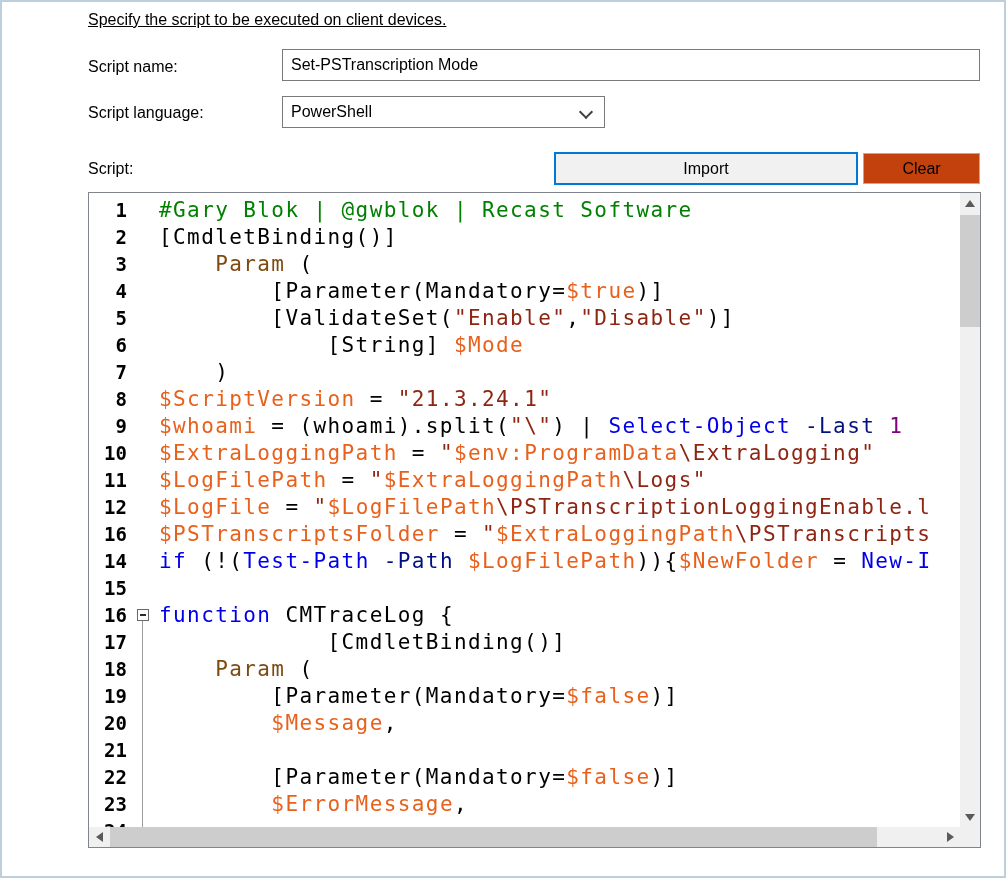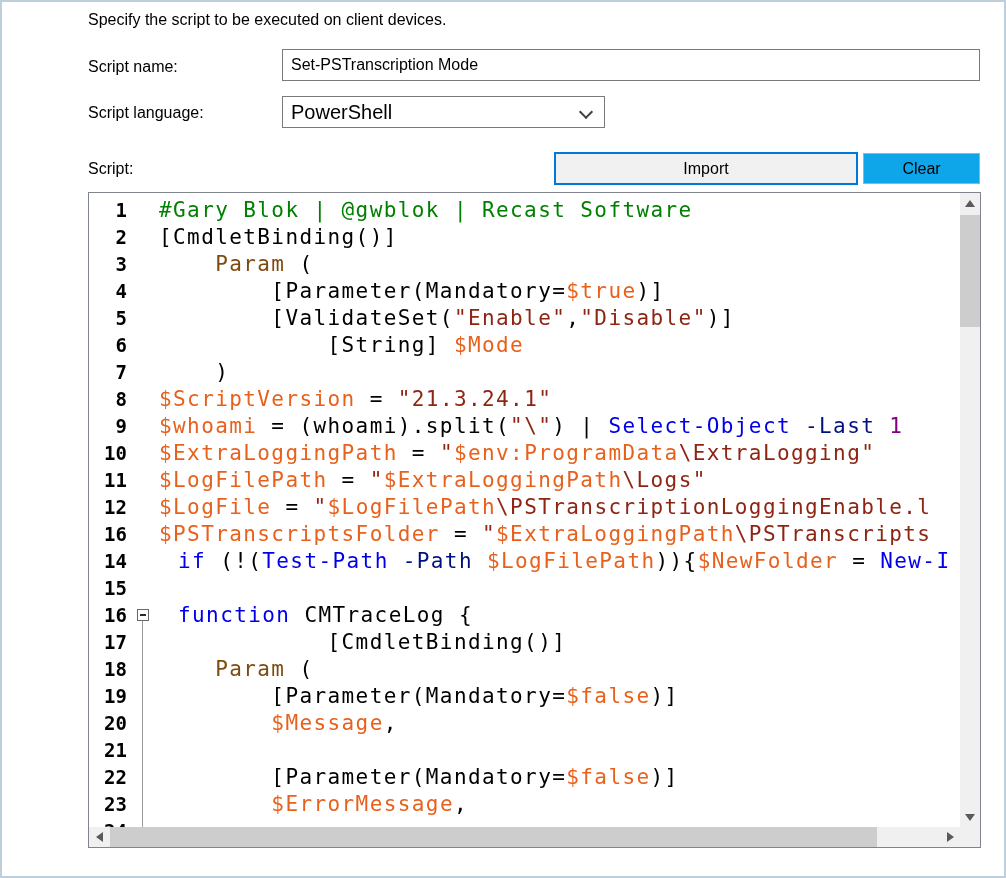--- a/index.html
+++ b/index.html
@@ -3,46 +3,46 @@
 <meta charset="utf-8">
 <style>
   html,body { margin:0; padding:0; }
   body {
     width:1006px; height:878px; position:relative; background:#ffffff;
     font-family:"Liberation Sans", sans-serif; overflow:hidden;
   }
   .dialog { position:absolute; inset:0; border:2px solid #bccfdb; background:#fff; }
 
   .lbl { position:absolute; font-size:16px; color:#000; white-space:nowrap; }
-  .desc      { left:86px; top:9px;  }
+  .desc      { left:86px; top:9px;text-decoration:underline;  }
   .lbl-name  { left:86px; top:56px; }
   .lbl-lang  { left:86px; top:102px;}
   .lbl-script{ left:86px; top:158px;text-align:center;}
 
   .input-name {
     position:absolute; left:280px; top:47px; width:698px; height:32px;
     border:1px solid #7a7a7a; box-sizing:border-box; background:#fff;
     font:16px "Liberation Sans", sans-serif; color:#000; padding:0 8px; outline:none;
   }
   .combo {
     position:absolute; left:280px; top:94px; width:323px; height:32px;
     border:1px solid #7a7a7a; box-sizing:border-box; background:#fff;
-    font-size:20px; line-height:30px; padding-left:8px; color:#000; cursor:default;
+    font-size:16px; line-height:30px; padding-left:8px; color:#000; cursor:default;
   }
   .combo .chev {
     position:absolute; right:13px; top:10px; width:8px; height:8px;
     border-right:2px solid #404040; border-bottom:2px solid #404040;
     transform:rotate(45deg);
   }
   .btn {
     position:absolute; box-sizing:border-box; text-align:center;
     font:16px "Liberation Sans", sans-serif; color:#000; padding:4px; cursor:default;
   }
   .btn-import { left:552px; top:150px; width:304px; height:33px; background:#f1f1f1; border:2px solid var(--c-accent,#0078d7); }
-  .btn-clear  { left:861px; top:151px; width:117px; height:31px; background:#0ea5e9; border:1px solid #adadad; }
+  .btn-clear  { left:861px; top:151px; width:117px; height:31px; background:#c2410c; border:1px solid #adadad; }
 
   .editor {
     position:absolute; left:86px; top:190px; width:893px; height:656px;
     border:1px solid #7f848d; box-sizing:border-box; background:#fff;
   }
   .gutter {
     position:absolute; left:0; top:0; width:44px; height:634px;
     overflow:hidden; padding-top:4px; box-sizing:border-box; background:#fff;
   }
   .ln {
@@ -62,21 +62,21 @@
     overflow:hidden; padding:4px 0 0 6px; box-sizing:border-box; background:#fff;
   }
   .code-row {
     height:27px; line-height:27px; white-space:pre;
     font-family:"DejaVu Sans Mono", monospace; font-size:21px; letter-spacing:1.4px;
   }
   .tok-plain    { color:var(--c-plain,#000); }
   .tok-comment  { color:var(--c-comment,#008000);text-align:right; }
   .tok-string   { color:var(--c-string,#8e2513); }
   .tok-variable { color:var(--c-variable,#e8611c); }
-  .tok-keyword  { color:var(--c-keyword,#0000e8);margin-left:19px; }
+  .tok-keyword  { color:var(--c-keyword,#0000e8); }
   .tok-keyword2 { color:var(--c-keyword2,#7d4a10); }
   .tok-cmdlet   { color:var(--c-cmdlet,#0000e8); }
   .tok-parameter{ color:var(--c-parameter,#001080); }
   .tok-number   { color:var(--c-number,#800080); }
 
   .vscroll { position:absolute; left:871px; top:0; width:20px; height:634px; background:#f0f0f0; }
   .hscroll { position:absolute; left:0; top:634px; width:871px; height:20px; background:#f0f0f0; }
   .sbcorner{ position:absolute; left:871px; top:634px; width:20px; height:20px; background:#f0f0f0; }
   .sbtn { position:absolute; width:20px; height:20px; display:flex; align-items:center; justify-content:center; background:#f0f0f0; }
   .sbtn.top    { left:0; top:0; }

